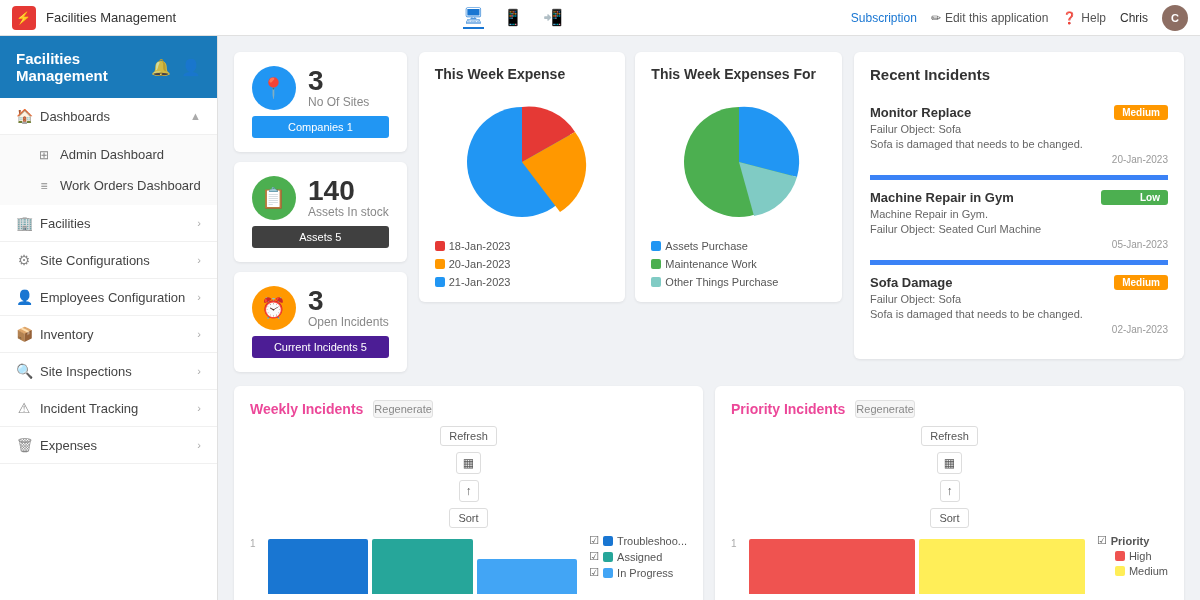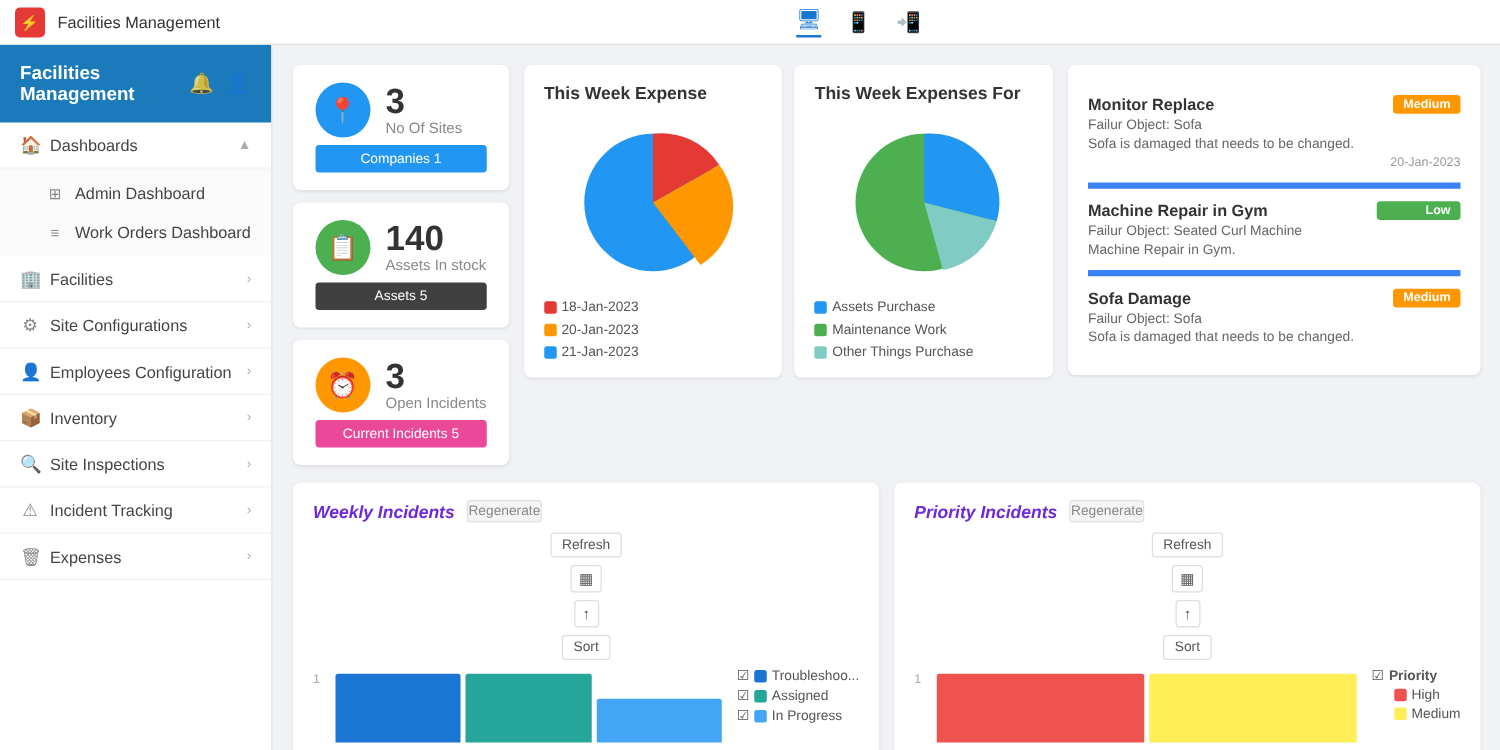--- a/index.html
+++ b/index.html
@@ -38,21 +38,21 @@
     .stat-card-top { display: flex; align-items: center; gap: 12px; }
     .stat-icon { width: 44px; height: 44px; border-radius: 50%; display: flex; align-items: center; justify-content: center; font-size: 20px; color: white; flex-shrink: 0; }
     .stat-icon.blue { background: #2196f3; }
     .stat-icon.green { background: #4caf50; }
     .stat-icon.orange { background: #ff9800; }
     .stat-number { font-size: 28px; font-weight: 700; color: #333; line-height: 1; }
     .stat-label { font-size: 12px; color: #888; }
     .stat-btn { border: none; border-radius: 3px; padding: 5px 10px; font-size: 11px; color: white; cursor: pointer; text-align: center; font-weight: 500; }
     .stat-btn.blue { background: #2196f3; }
     .stat-btn.green { background: #404040; }
-    .stat-btn.orange { background: #ec4899; }
+    .stat-btn.orange { background: #4c1d95; }
 
     
     .recent-panel { background: #fff; border-radius: 6px; padding: 14px 16px; box-shadow: 0 1px 3px rgba(0,0,0,0.08); min-width: 330px; max-width: 370px; flex-shrink: 0; }
     .recent-panel h3 { font-size: 15px; font-weight: 600; color: #333; margin-bottom: 12px; }
     .incident-item { padding: 10px 0; border-bottom: 5px solid #3b82f6; }
     .incident-item:last-child { border-bottom: none; }
     .incident-row1 { display: flex; justify-content: space-between; align-items: center; }
     .incident-name { font-size: 13px; font-weight: 600; color: #333; }
     .badge { font-size: 10px; padding: 2px 8px; border-radius: 3px; color: white; font-weight: 600; }
     .badge.medium { background: #ff9800; }
@@ -63,21 +63,21 @@
     .chart-title { font-size: 14px; font-weight: 600; color: #333; margin-bottom: 10px; }
     .chart-area { display: flex; justify-content: center; align-items: center; }
     .legend { margin-top: 8px; display: flex; flex-wrap: wrap; gap: 6px 14px; flex-direction: column; }
     .legend-item { display: flex; align-items: center; gap: 4px; font-size: 11px; color: #555; }
     .legend-dot { width: 10px; height: 10px; border-radius: 2px; flex-shrink: 0; }
 
     
     .bottom-row { display: flex; gap: 12px; }
     .bottom-card { background: #fff; border-radius: 6px; padding: 14px 16px; box-shadow: 0 1px 3px rgba(0,0,0,0.08); flex: 1; }
     .bottom-card-header { display: flex; align-items: center; gap: 10px; margin-bottom: 8px; }
-    .bottom-card-title { font-size: 14px; font-weight: 600; color: #6d28d9; font-style: italic; }
+    .bottom-card-title { font-size: 14px; font-weight: 600; color: #ec4899; }
     .regen-btn { font-size: 11px; color: #888; background: #f5f5f5; border: 1px solid #e0e0e0; border-radius: 3px; padding: 2px 0; cursor: pointer; }
     .toolbar { display: flex; align-items: center; justify-content: flex-end; gap: 6px; margin-bottom: 6px; flex-direction: column; }
     .tool-btn { font-size: 11px; border: 1px solid #ddd; background: #fff; border-radius: 3px; padding: 3px 8px; cursor: pointer; color: #555; }
     .tool-icon-btn { border: 1px solid #ddd; background: #fff; border-radius: 3px; padding: 3px 6px; cursor: pointer; color: #555; font-size: 12px; }
     .bar-chart-area { display: flex; align-items: flex-end; gap: 4px; height: 60px; }
     .bar { border-radius: 2px 2px 0 0; flex: 1; }
     .chart-legend-col { display: flex; flex-direction: column; gap: 3px; font-size: 11px; }
     .chart-legend-row { display: flex; align-items: center; gap: 4px; color: #555; }
     .legend-check { color: #555; font-size: 11px; }
     .axis-label { font-size: 10px; color: #aaa; }
@@ -86,20 +86,33 @@
 <body>
 
 <div class="topbar">
   <div class="topbar-logo">⚡</div>
   <span class="topbar-title">Facilities Management</span>
   <div class="topbar-center">
     <span class="topbar-icon active">🖥</span>
     <span class="topbar-icon">📱</span>
     <span class="topbar-icon">📲</span>
   </div>
+  <div class="topbar-right">
+    <span class="topbar-link">Subscription</span>
+    <span class="topbar-edit">
+      <span>✏</span>
+      <span>Edit this application</span>
+    </span>
+    <span class="topbar-help">
+      <span>❓</span>
+      <span>Help</span>
+    </span>
+    <span style="font-size:12px;color:#333;">Chris</span>
+    <div style="width:26px;height:26px;border-radius:50%;background:#8d6e63;display:flex;align-items:center;justify-content:center;color:white;font-size:11px;font-weight:600;">C</div>
+  </div>
 </div>
 
 <div class="app-layout">
 
   <div class="sidebar">
     <div class="sidebar-header">
       <span>Facilities Management</span>
       <div class="sidebar-header-icons">
         <span>🔔</span>
         <span>👤</span>
@@ -269,47 +282,50 @@
             </div>
             <div class="legend-item">
               <div class="legend-dot" style="background:#80cbc4;"></div>
               <span>Other Things Purchase</span>
             </div>
           </div>
         </div>
       </div>
 
       <div class="recent-panel">
+        <h3>Recent Incidents</h3>
 
         <div class="incident-item">
           <div class="incident-row1">
             <span class="incident-name">Monitor Replace</span>
             <span class="badge medium">Medium</span>
           </div>
           <div class="incident-sub">Failur Object: Sofa</div>
           <div class="incident-sub">Sofa is damaged that needs to be changed.</div>
           <div class="incident-date">20-Jan-2023</div>
         </div>
 
         <div class="incident-item">
           <div class="incident-row1">
             <span class="incident-name">Machine Repair in Gym</span>
             <span class="badge low">Low</span>
           </div>
+          <div class="incident-sub">Machine Repair in Gym.</div>
           <div class="incident-sub">Failur Object: Seated Curl Machine</div>
-          <div class="incident-sub">Machine Repair in Gym.</div>
+          <div class="incident-date">05-Jan-2023</div>
         </div>
 
         <div class="incident-item">
           <div class="incident-row1">
             <span class="incident-name">Sofa Damage</span>
             <span class="badge medium">Medium</span>
           </div>
           <div class="incident-sub">Failur Object: Sofa</div>
           <div class="incident-sub">Sofa is damaged that needs to be changed.</div>
+          <div class="incident-date">02-Jan-2023</div>
         </div>
       </div>
     </div>
 
     <div class="bottom-row">
 
       <div class="bottom-card">
         <div class="bottom-card-header">
           <span class="bottom-card-title">Weekly Incidents</span>
           <button class="regen-btn">Regenerate</button>

